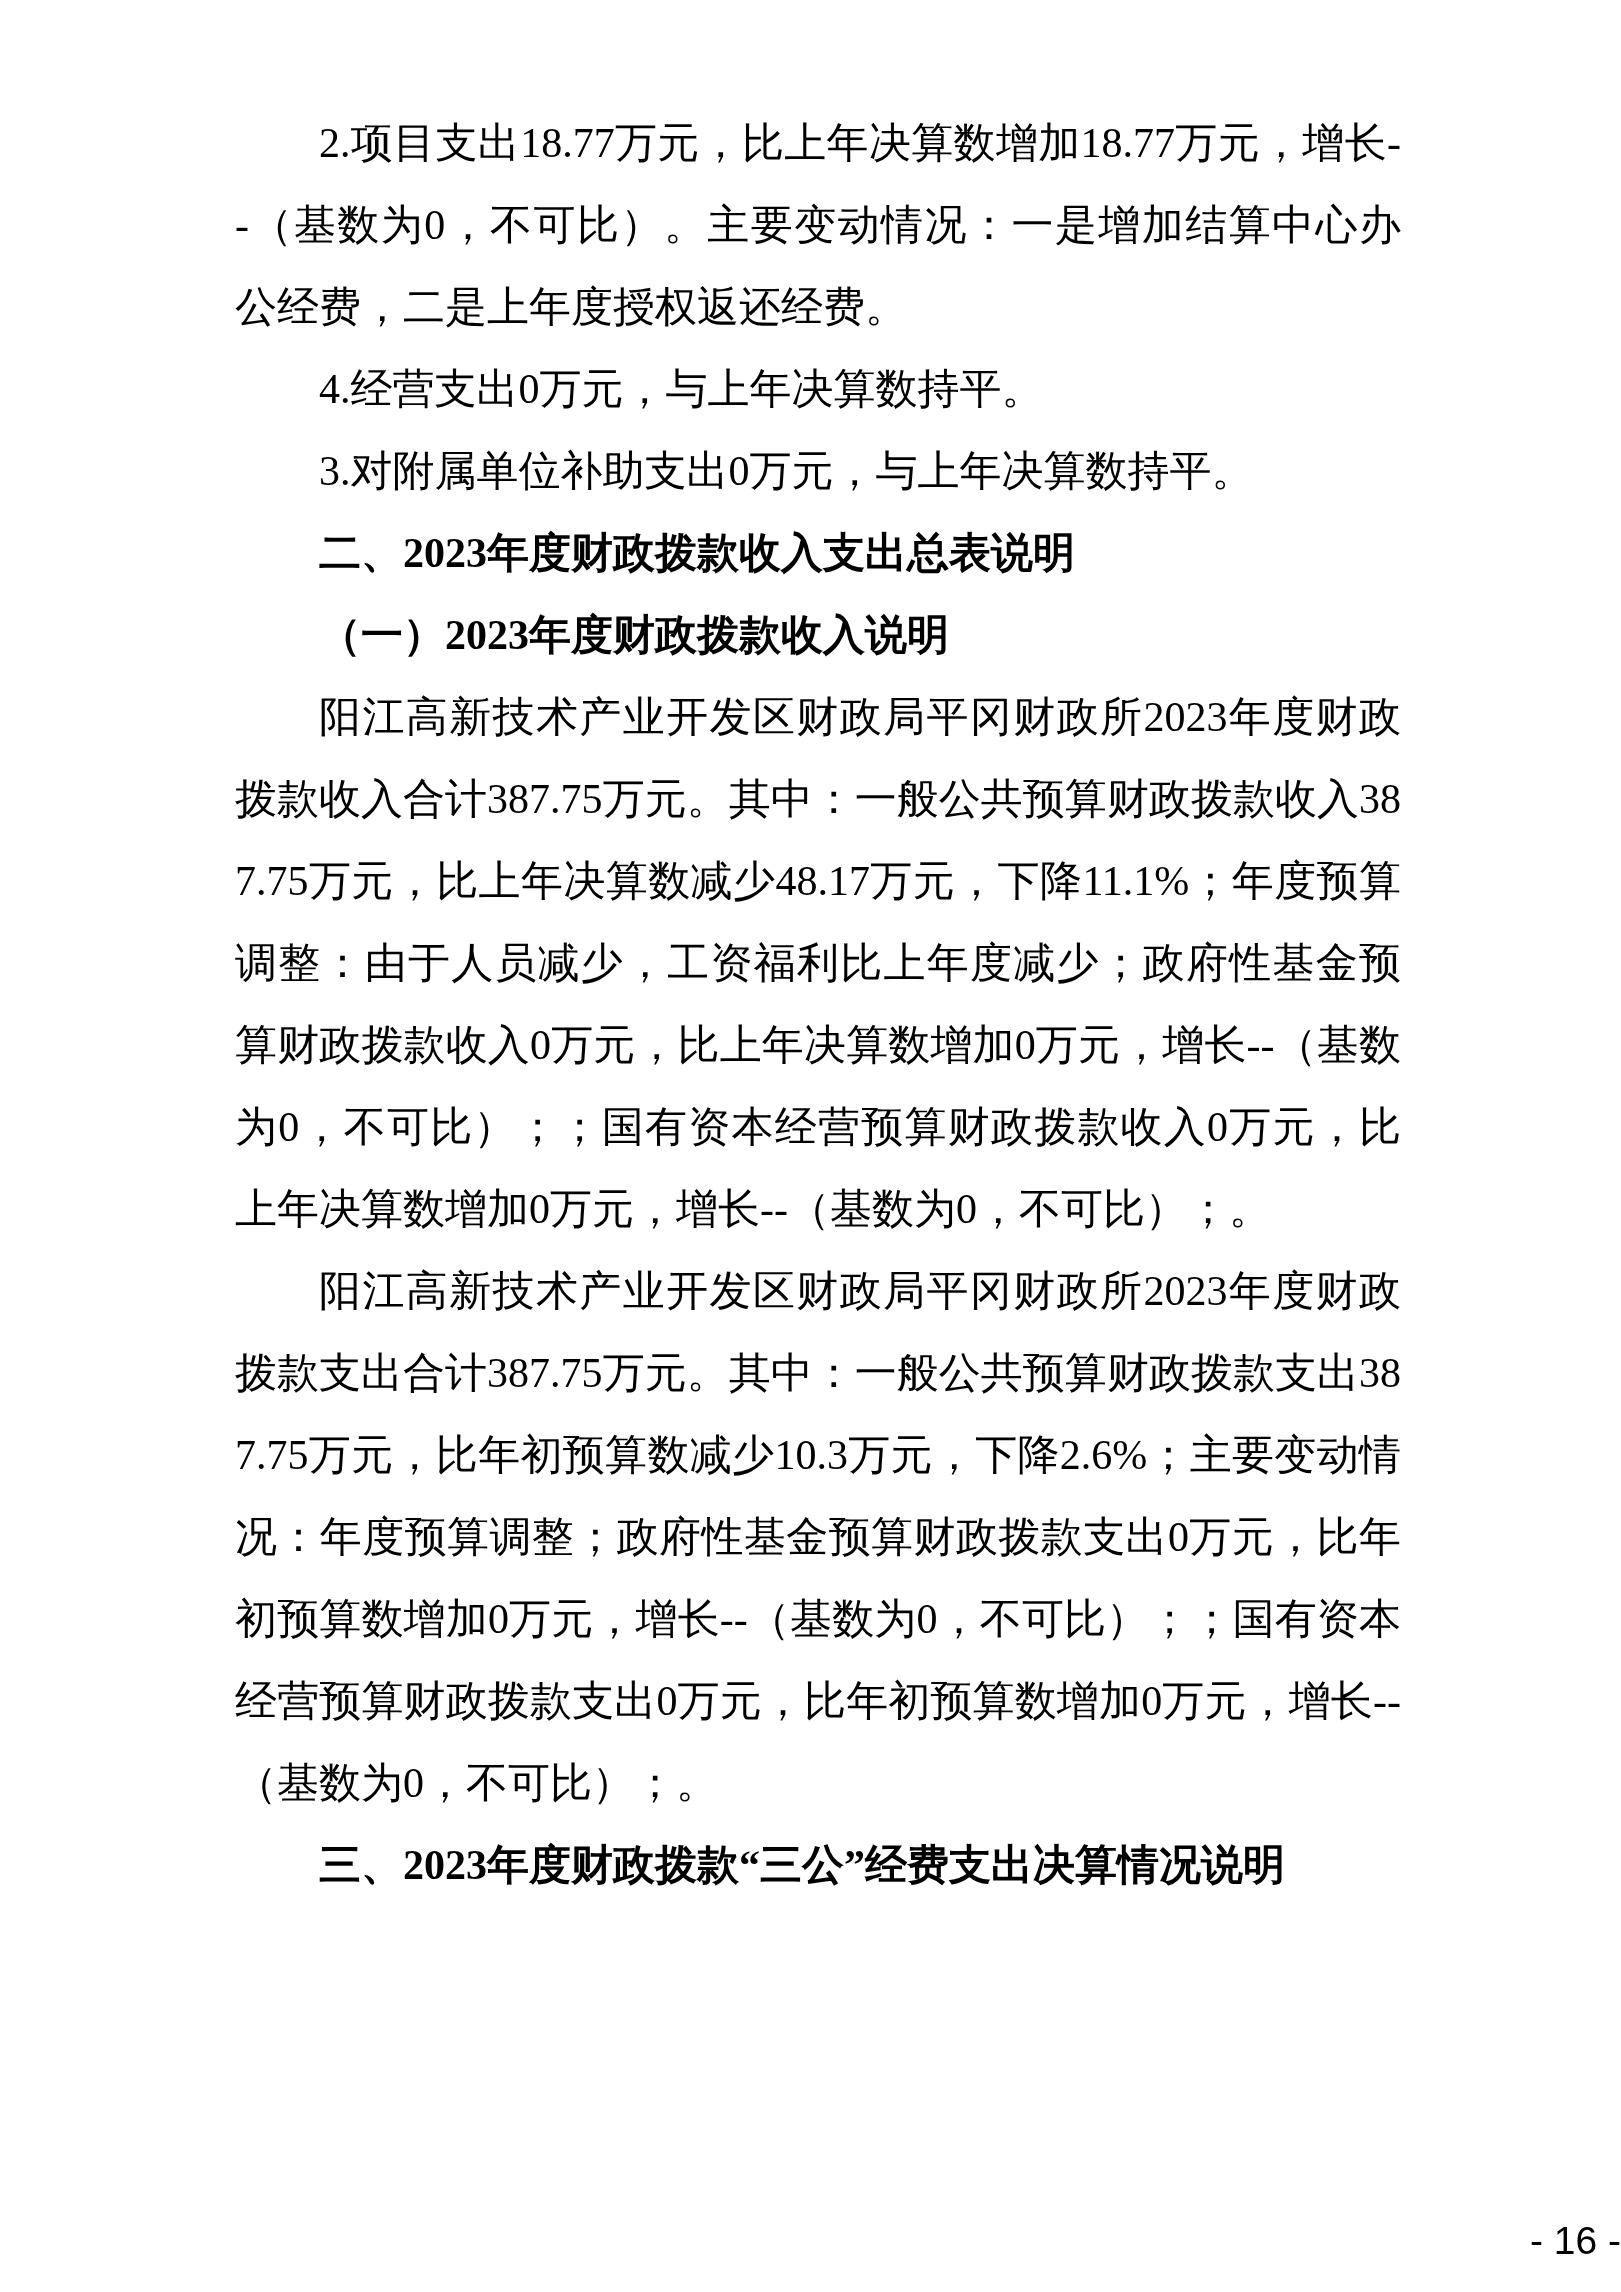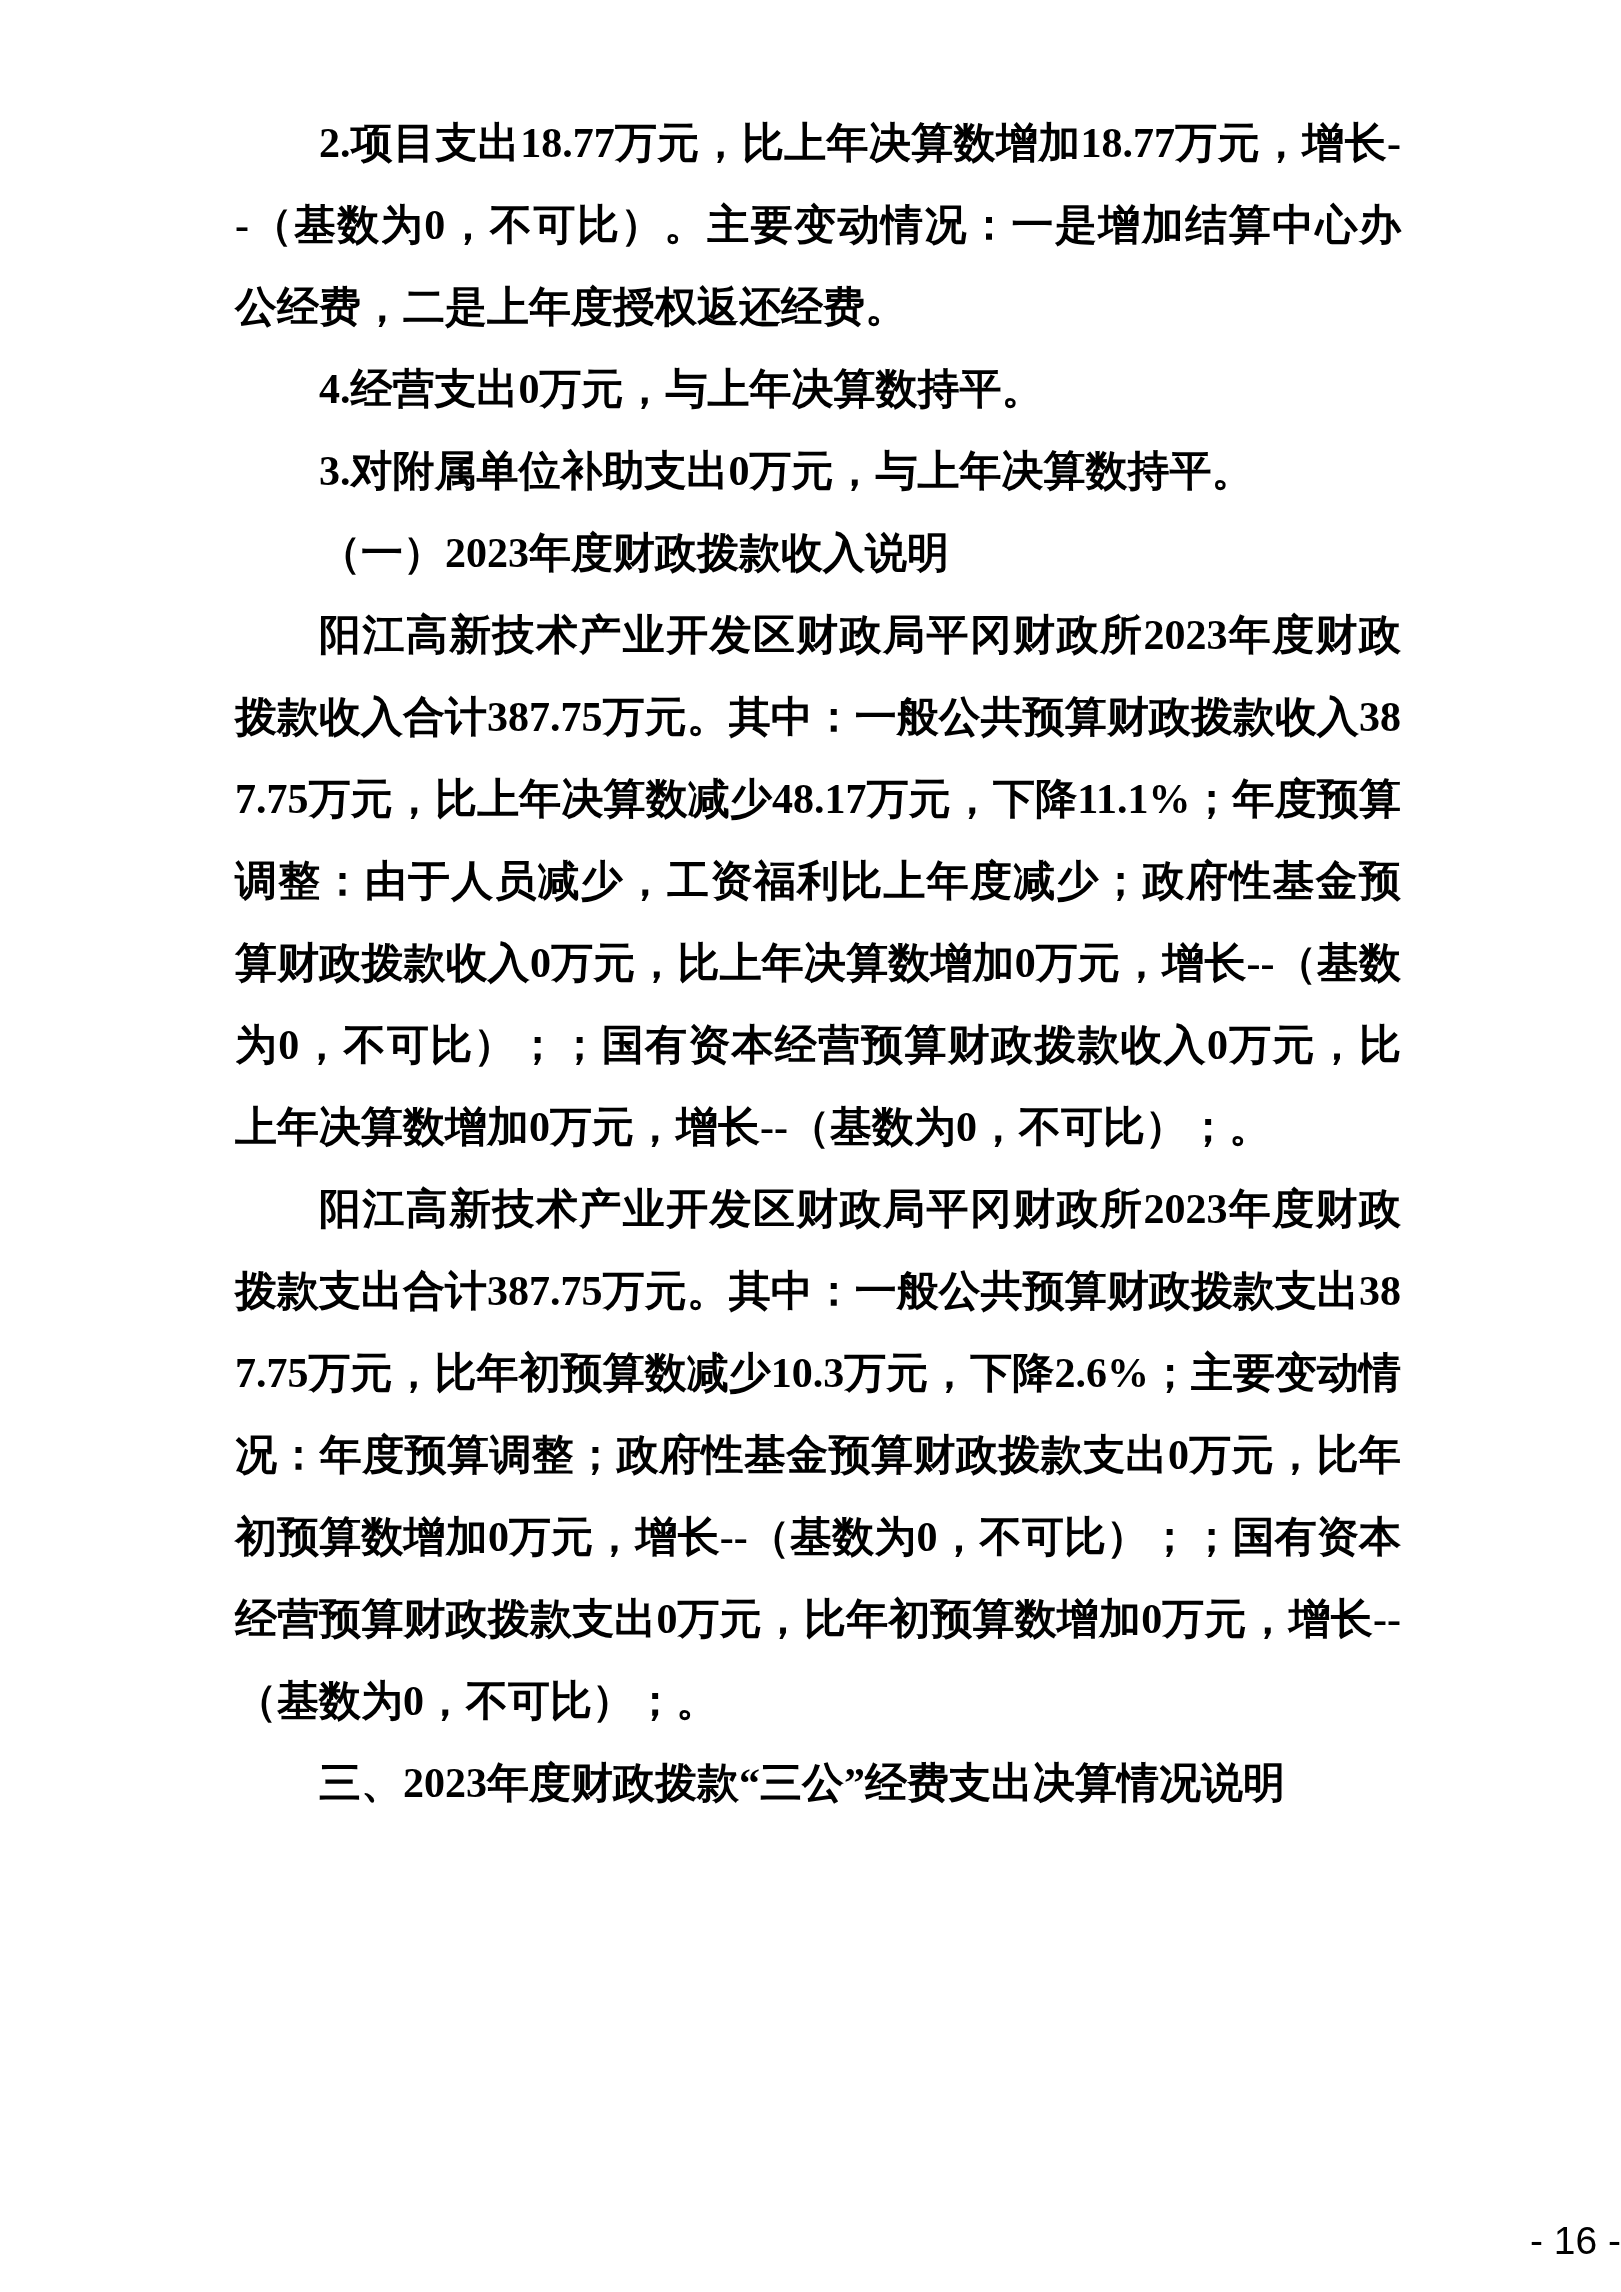--- a/index.html
+++ b/index.html
@@ -27,21 +27,21 @@
     font-size: 42px;
     line-height: 82px;
     text-indent: 2em;
     text-align: justify;
     text-justify: inter-character;
     word-break: break-all;
     color: #000000;
   }
   .doc-body p.para {
     font-family: "Liberation Serif", serif;
-    font-weight: 700;
+    font-weight: 400;
   }
   .doc-body p.heading {
     
     font-family: "Liberation Serif", sans-serif;
     font-weight: 700;
   }
   .page-footer {
     position: absolute;
     left: 0;
     right: 0;
@@ -53,20 +53,21 @@
     color: #000000;
   }
 </style>
 </head>
 <body>
 
 <main class="doc-body">
   <p class="para">2.项目支出18.77万元，比上年决算数增加18.77万元，增长--（基数为0，不可比）。主要变动情况：一是增加结算中心办公经费，二是上年度授权返还经费。</p>
   <p class="para">4.经营支出0万元，与上年决算数持平。</p>
   <p class="para">3.对附属单位补助支出0万元，与上年决算数持平。</p>
+  <p class="heading">二、2023年度财政拨款收入支出总表说明</p>
   <p class="heading">（一）2023年度财政拨款收入说明</p>
   <p class="para">阳江高新技术产业开发区财政局平冈财政所2023年度财政拨款收入合计387.75万元。其中：一般公共预算财政拨款收入387.75万元，比上年决算数减少48.17万元，下降11.1%；年度预算调整：由于人员减少，工资福利比上年度减少；政府性基金预算财政拨款收入0万元，比上年决算数增加0万元，增长--（基数为0，不可比）；；国有资本经营预算财政拨款收入0万元，比上年决算数增加0万元，增长--（基数为0，不可比）；。</p>
   <p class="para">阳江高新技术产业开发区财政局平冈财政所2023年度财政拨款支出合计387.75万元。其中：一般公共预算财政拨款支出387.75万元，比年初预算数减少10.3万元，下降2.6%；主要变动情况：年度预算调整；政府性基金预算财政拨款支出0万元，比年初预算数增加0万元，增长--（基数为0，不可比）；；国有资本经营预算财政拨款支出0万元，比年初预算数增加0万元，增长--（基数为0，不可比）；。</p>
   <p class="heading">三、2023年度财政拨款“三公”经费支出决算情况说明</p>
 </main>
 
 <div class="page-footer">
   <span>- 16 -</span>
 </div>
 

